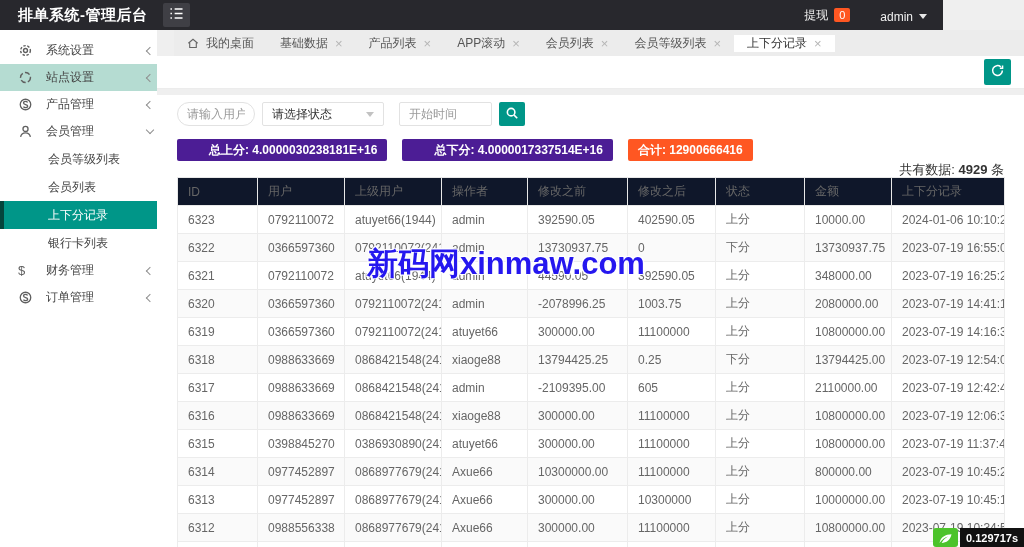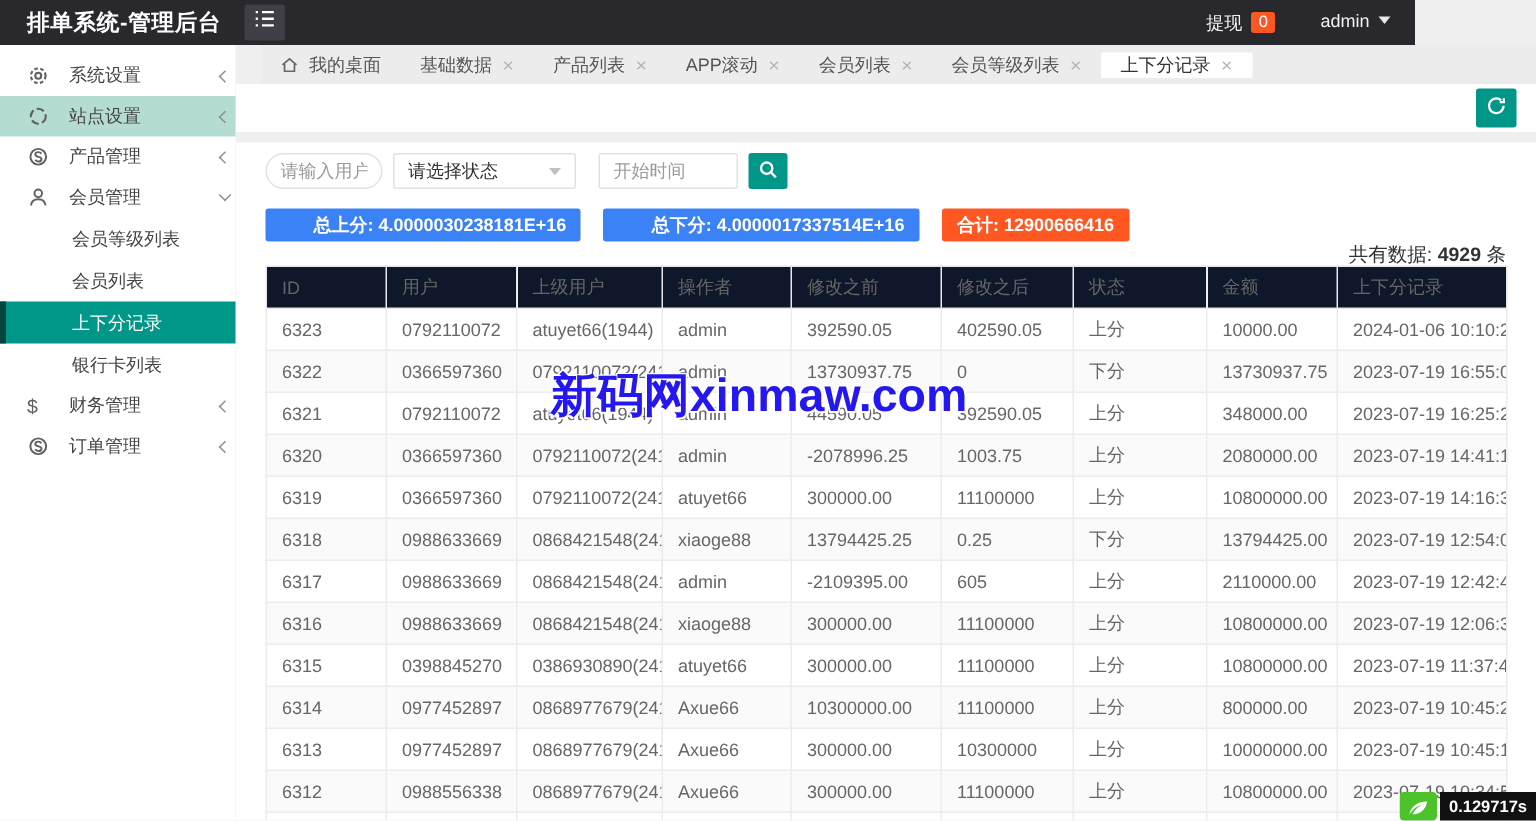--- a/index.html
+++ b/index.html
@@ -5,21 +5,21 @@
   * { margin:0; padding:0; box-sizing:border-box; }
   html,body { width:1024px; height:547px; overflow:hidden; background:#efefef;
               font-family:"Liberation Sans","DejaVu Sans",sans-serif; }
 
   
   .header { position:fixed; left:0; top:0; width:943px; height:30px; background:#28282d;
             display:flex; align-items:center; z-index:50; }
   .logo { width:157px; padding-left:18px; color:#fff; font-size:15px; font-weight:bold; letter-spacing:.5px; white-space:nowrap; }
   .hamburger { width:27px; height:24px; background:#3f3f45; border-radius:2px; margin-left:6px;
                display:flex; align-items:center; justify-content:center; cursor:pointer; }
-  .hdr-right { margin-left:auto; display:flex; align-items:flex-start; padding-right:16px; color:#f0f0f0; font-size:12px; }
+  .hdr-right { margin-left:auto; display:flex; align-items:flex-end; padding-right:16px; color:#f0f0f0; font-size:12px; }
   .withdraw { display:flex; align-items:center; cursor:pointer; }
   .withdraw-badge { background:#ff5722; color:#fff; font-size:11px; padding:1px 5px; margin-left:6px; border-radius:2px; }
   .admin { display:flex; align-items:center; margin-left:30px; cursor:pointer; }
   .caret-down { width:0; height:0; border-left:4px solid transparent; border-right:4px solid transparent;
                 border-top:5px solid #e8e8e8; margin-left:6px; }
 
   
   .sidebar { position:fixed; left:0; top:30px; bottom:0; width:157px; background:#fff; z-index:40; padding-top:7px; }
   .menu-item { height:27px; display:flex; align-items:center; padding:0 4px 0 18px; font-size:12px; color:#444; cursor:pointer; position:relative; }
   .menu-item .mi-icon { width:16px; margin-right:12px; display:flex; align-items:center; color:#606060; font-size:13px; }
@@ -55,21 +55,21 @@
   .input-time { width:93px; margin-left:15px; }
   .f-select { width:122px; height:24px; border:1px solid #e2e2e2; border-radius:2px; margin-left:7px;
               display:flex; align-items:center; padding:0 9px; font-size:12px; color:#333; cursor:pointer; position:relative; }
   .f-select .sel-caret { position:absolute; right:9px; width:0; height:0; border-left:4px solid transparent;
                          border-right:4px solid transparent; border-top:5px solid #c2c2c2; }
   .search-btn { width:26px; height:24px; background:#009688; border:none; border-radius:2px; margin-left:7px;
                 display:flex; align-items:center; justify-content:center; cursor:pointer; }
   .badge-row { display:flex; align-items:center; margin-top:13px; position:relative; }
   .badge { height:22px; line-height:22px; padding:0 10px; border-radius:2px; color:#fff; font-size:12px;
            font-weight:bold; margin-right:15px; white-space:nowrap; }
-  .badge.blue { background:#3b82f6;padding-left:32px; }
+  .badge.blue { background:#4c1d95;padding-left:32px; }
   .badge.orange { background:#ff5722; }
   .count-text { position:absolute; right:0; top:22px; font-size:13px; color:#333; }
   .count-text b { font-weight:bold; }
 
   
   table { width:100%; border-collapse:collapse; table-layout:fixed; margin-top:16px; font-size:12px; color:#666; }
   th { background:#0f172a; font-weight:normal; color:#666; text-align:left; height:28px; padding:0 10px;
        border:1px solid #e8e8e8; overflow:hidden; white-space:nowrap; }
   td { height:28px; padding:0 10px; border:1px solid #ececec; overflow:hidden; white-space:nowrap; }
   tbody tr:nth-child(even) td { background:#fafafa; }

